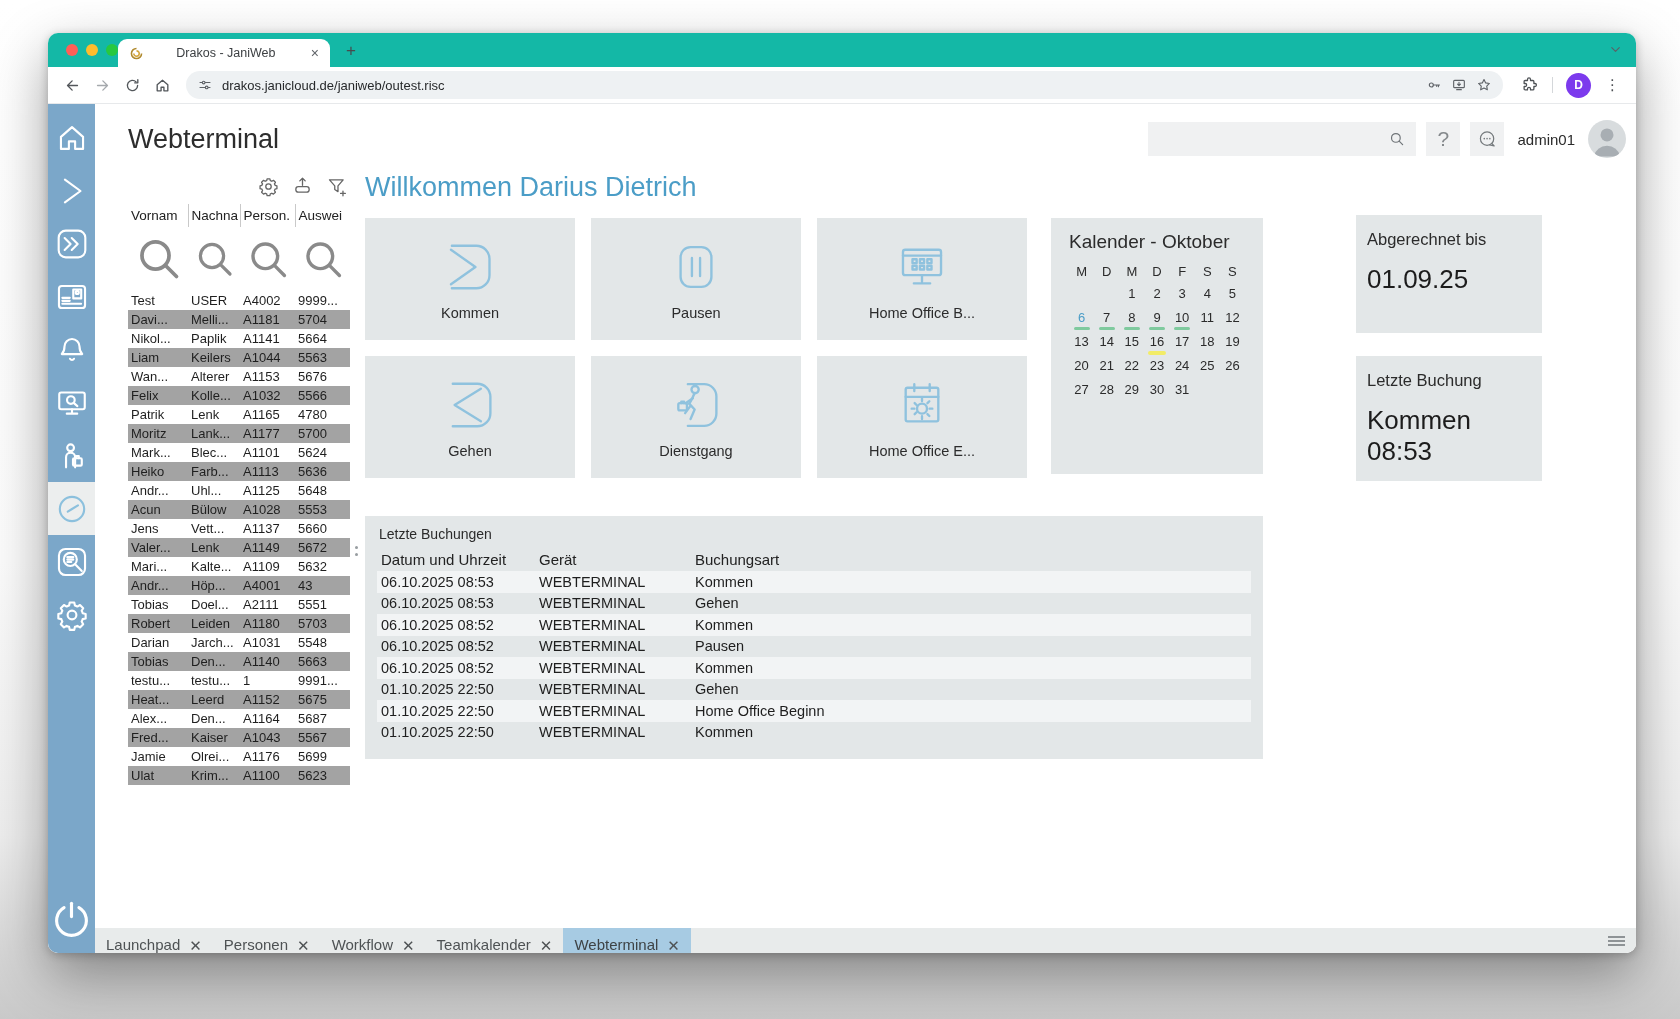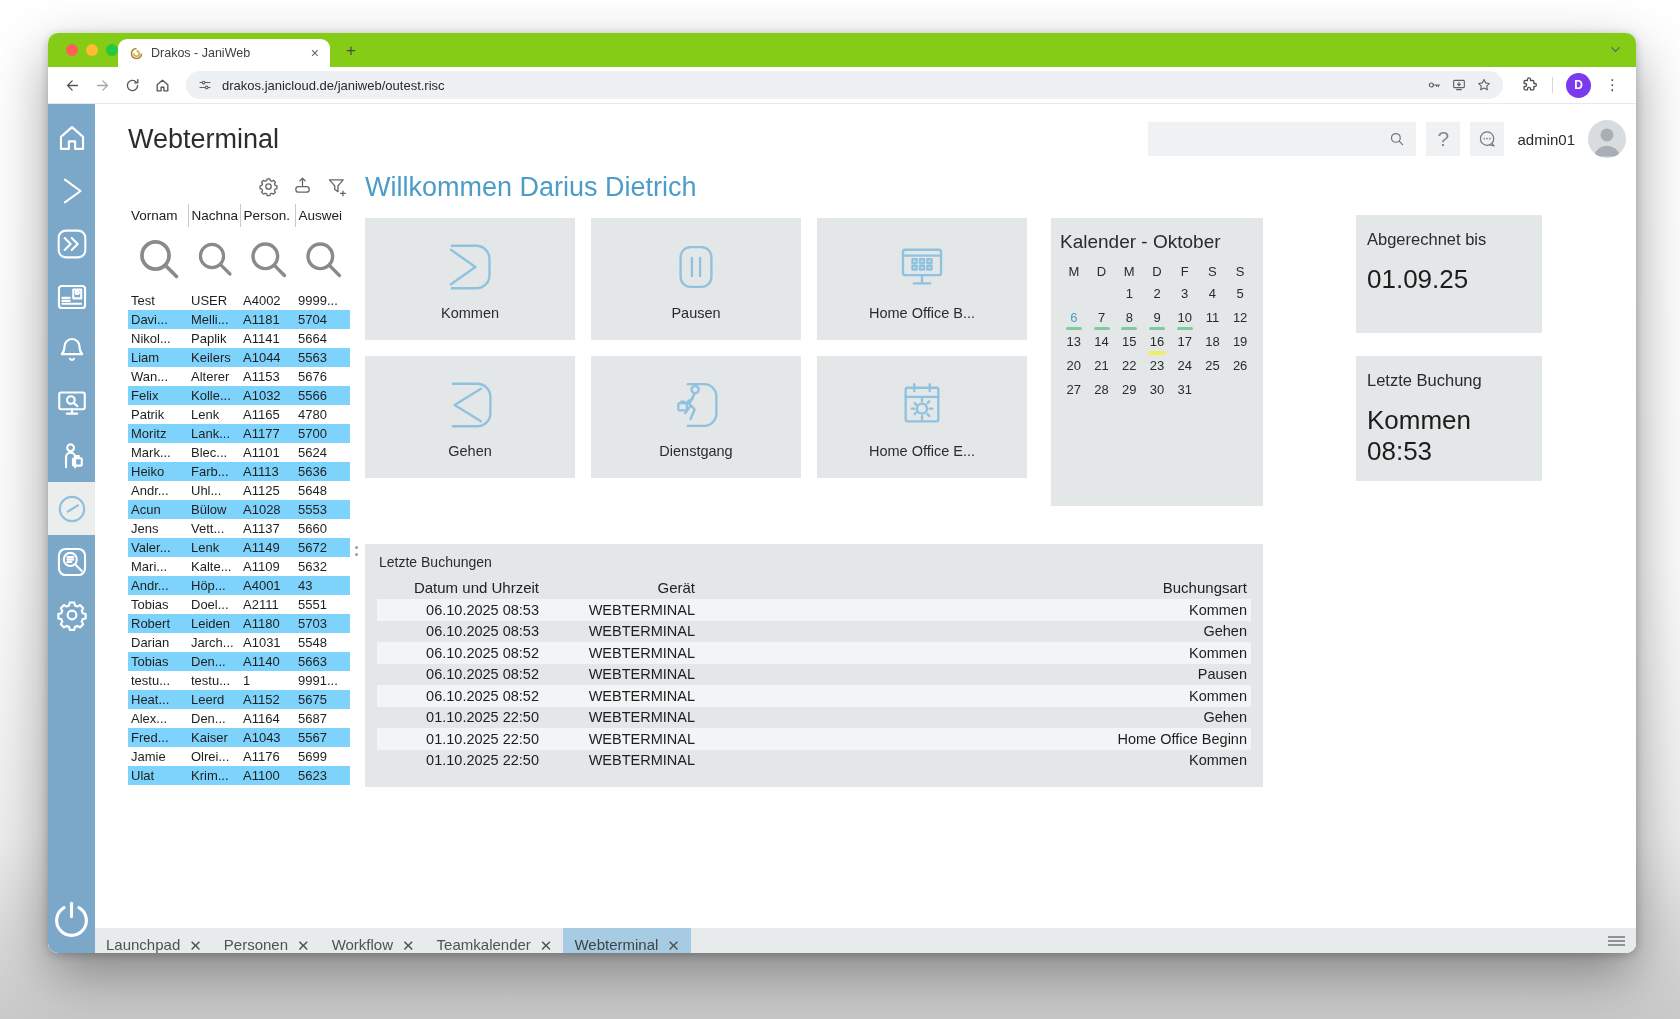--- a/index.html
+++ b/index.html
@@ -13,21 +13,21 @@
   svg { display:block; }
   .icn svg { width:100%; height:100%; }
 
   
   .window {
     position:absolute; left:48px; top:33px; width:1588px; height:920px;
     border-radius:10px; overflow:hidden; background:#fff;
     box-shadow:0 22px 55px rgba(0,0,0,.38), 0 2px 10px rgba(0,0,0,.22);
     display:flex; flex-direction:column;
   }
-  .tabstrip { height:34px; background:#84cc16; position:relative; display:flex; align-items:flex-end; flex:0 0 auto; }
+  .tabstrip { height:34px; background:#14b8a6; position:relative; display:flex; align-items:flex-end; flex:0 0 auto;text-align:center; }
   .lights { position:absolute; left:18px; top:11px; display:flex; gap:8px; }
   .light { width:12px; height:12px; border-radius:50%; }
   .light.red{background:#ff5f57}.light.yellow{background:#febc2e}.light.green{background:#28c840}
   .chrome-tab { margin-left:70px; height:28px; width:212px; background:#fff; border-radius:9px 9px 0 0;
     display:flex; align-items:center; gap:7px; padding:0 8px 0 11px; }
   .chrome-tab .fav { width:15px; height:15px; flex:0 0 auto; }
   .chrome-tab .t { flex:1; font-size:12.5px; color:#3d4043; white-space:nowrap; overflow:hidden; }
   .tab-close { font-size:14px; color:#5f6368; line-height:1; padding:1px 3px; border-radius:4px; cursor:pointer; }
   .newtab { width:26px; height:26px; margin:0 0 3px 8px; display:flex; align-items:center; justify-content:center;
     font-size:17px; color:#474b4e; cursor:pointer; border-radius:50%; }
@@ -84,56 +84,56 @@
   .people-toolbar .icn { width:21px; height:21px; cursor:pointer; }
   .ptable { width:100%; border-collapse:collapse; table-layout:fixed; }
   .ptable col.c1{width:60px}.ptable col.c2{width:52px}.ptable col.c3{width:55px}.ptable col.c4{width:55px}
   .ptable th { font-weight:normal; font-size:13.5px; color:#222; text-align:left; padding:4px 1px 4px 3px;
     border-left:1px solid #c9c9c9; white-space:nowrap; overflow:hidden; cursor:pointer; }
   .ptable th:first-child { border-left:0; }
   .search-cell { padding:5px 3px 7px; }
   .search-cell .icn { width:12px; height:12px; color:#8a8a8a; }
   .ptable td { font-size:13px; color:#1f1f1f; padding:2px 1px 2px 3px; height:18px;
     white-space:nowrap; overflow:hidden; }
-  .prow.alt td { background:#7dd3fc; }
+  .prow.alt td { background:#a3a3a3; }
 
   .splitter { width:15px; flex:0 0 auto; position:relative; cursor:col-resize; }
   .splitter .dots { position:absolute; left:5px; top:378px; display:flex; flex-direction:column; gap:4px; }
   .splitter .dots i { width:3px; height:3px; border-radius:50%; background:#979da0; }
 
   
   .content { flex:1; position:relative; min-width:0; }
   .welcome { color:#4b9dc7; font-size:27px; font-weight:normal; margin:4px 0 15px; }
   .row-top { display:flex; align-items:flex-start; }
   .btn-grid { display:grid; grid-template-columns:repeat(3,210px); gap:16px; }
   .action-card { width:210px; height:122px; background:#e3e7e8; display:flex; flex-direction:column;
     align-items:center; justify-content:center; gap:9px; cursor:pointer; }
   .action-card .icn { width:62px; height:58px; color:#8fc2de; }
   .action-label { font-size:14.5px; color:#2c2c2c; }
 
-  .calendar { width:212px; height:288px; background:#e3e7e8; margin-left:24px; padding:13px 9px; }
+  .calendar { width:212px; height:256px; background:#e3e7e8; margin-left:24px; padding:13px 18px; }
   .cal-title { font-size:19px; color:#2b2b2b; margin-bottom:11px; }
   .cal-grid { display:grid; grid-template-columns:repeat(7,1fr); row-gap:1px; }
   .cal-cell { height:23px; display:flex; flex-direction:column; align-items:center; font-size:13px;
     color:#2b2b2b; line-height:16px; cursor:pointer; }
   .cal-cell.hdr { font-weight:normal; cursor:default; height:21px; }
   .cal-cell.today { color:#4b9dc7; }
   .cal-mark { width:16px; height:3px; border-radius:2px; margin-top:1px; }
   .cal-mark.y { width:18px; height:4px; }
 
   .cards-col { position:absolute; right:94px; top:47px; width:186px; display:flex; flex-direction:column; gap:23px; }
   .sum-card { background:#e3e7e8; padding:15px 11px; min-height:114px; }
   .sum-card:first-child { min-height:118px; }
   .sum-title { font-size:16.5px; color:#2b2b2b; margin-bottom:15px; }
   .sum-line { font-size:26px; color:#1c1c1c; line-height:1.18; }
 
   .bookings { width:898px; background:#e3e7e8; margin-top:38px; padding:10px 12px 16px; }
   .bk-title { font-size:14px; color:#2b2b2b; margin-bottom:5px; padding-left:2px; }
   .bk-row { display:grid; grid-template-columns:158px 156px 1fr; align-items:center; height:21.5px;
-    font-size:14.5px; color:#1e1e1e; padding:0 4px;text-align:right; }
+    font-size:14.5px; color:#1e1e1e; padding:0 4px; }
   .bk-row.head { font-size:15px; height:24px; color:#222; }
   .bk-row.lite { background:#f2f4f5; }
 
   
   .bottombar { height:25px; background:#e8ebeb; display:flex; align-items:stretch; flex:0 0 auto; }
   .btab { display:flex; align-items:flex-end; gap:9px; padding:0 11px; font-size:15px; color:#4e5254; cursor:pointer; }
   .btab .x { font-size:15px; color:#4e5254; line-height:1; }
   .btab.active { background:#a7cbe3; color:#3e4346; }
   .grip { margin-left:auto; align-self:center; margin-right:11px; cursor:pointer; color:#7d8285; }
   .grip i { display:block; width:17px; height:2px; background:#8e9396; margin:2px 0; }

